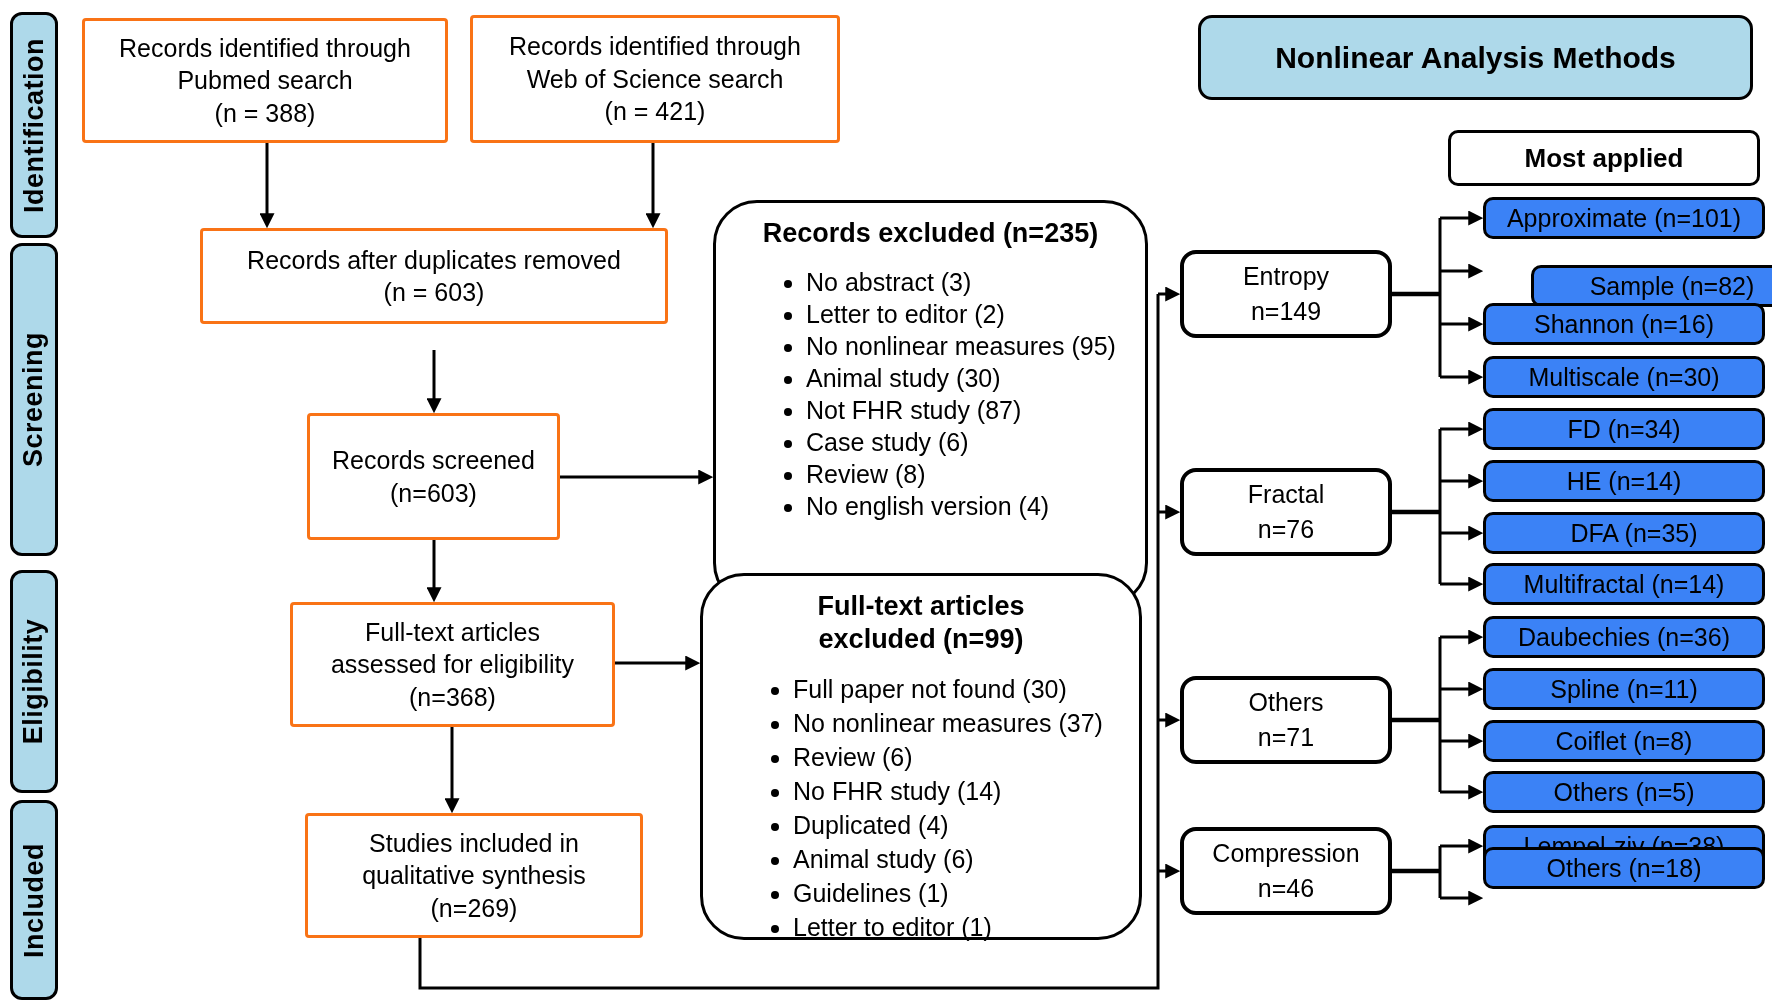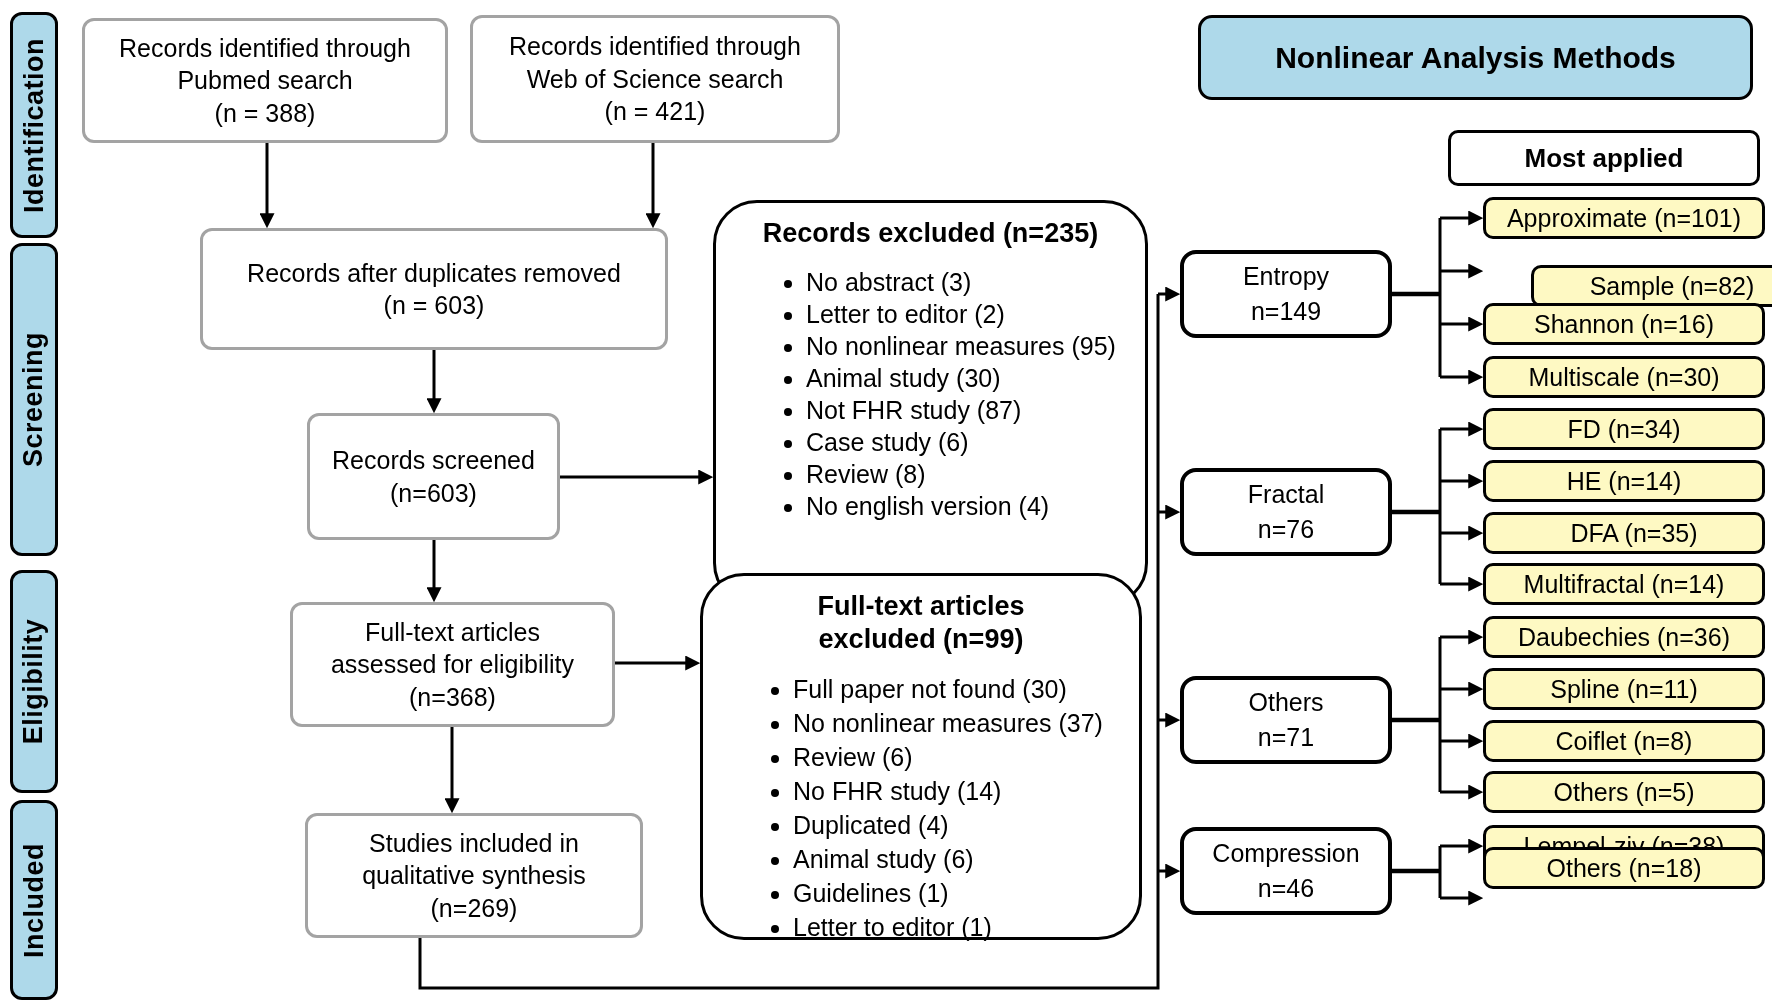--- a/index.html
+++ b/index.html
@@ -8,39 +8,39 @@
   .canvas { position:relative; width:1772px; height:1007px; background:#fff; overflow:hidden; }
   svg.connectors { position:absolute; left:0; top:0; width:1772px; height:1007px; }
   svg.connectors path { stroke:#000; fill:none; }
 
   .stage { position:absolute; left:10px; width:48px; background:#aed9ea;
            border:3px solid #000; border-radius:12px;
            display:flex; align-items:center; justify-content:center; }
   .stage span { transform:rotate(-90deg); white-space:nowrap; font-weight:bold;
                 font-size:27px; letter-spacing:.5px; }
 
-  .fbox { position:absolute; background:#fff; border:3px solid #a3a3a3; border-radius:12px;
+  .fbox { position:absolute; background:#fff; border:3px solid #f97316; border-radius:4px;
           display:flex; align-items:center; justify-content:center; text-align:center;
           font-size:25px; line-height:1.3; white-space:pre-line; padding:4px 8px; }
 
   .xbox { position:absolute; background:#fff; border:3.5px solid #000; border-radius:44px;
           padding:14px 10px 8px 10px; }
   .xtitle { font-weight:bold; text-align:center; font-size:27px; line-height:1.22;
             white-space:pre-line; }
   .xbox ul { margin:16px 0 0 0; padding-left:80px; }
   .xbox li { font-size:25px; }
   .rex li { line-height:32px; }
   .ftx li { line-height:34px; }
 
   .gbox { position:absolute; left:1180px; width:212px; height:88px; background:#fff;
           border:4px solid #000; border-radius:16px;
           display:flex; flex-direction:column; align-items:center; justify-content:center;
           font-size:25px; line-height:1.4; text-align:center; }
 
-  .leaf { position:absolute; left:1483px; width:282px; height:42px; background:#fef9c3;
+  .leaf { position:absolute; left:1483px; width:282px; height:42px; background:#3b82f6;
           border:3px solid #000; border-radius:10px;
           display:flex; align-items:center; justify-content:center; font-size:25px; }
 
   .hdr-blue { position:absolute; left:1198px; top:15px; width:555px; height:85px;
               background:#aed9ea; border:3.5px solid #000; border-radius:14px;
               display:flex; align-items:center; justify-content:center;
               font-weight:bold; font-size:30px; }
   .hdr-most { position:absolute; left:1448px; top:130px; width:312px; height:56px;
               background:#fff; border:3px solid #000; border-radius:10px;
               display:flex; align-items:center; justify-content:center;
@@ -110,21 +110,21 @@
   <div class="stage" style="top:800px;height:200px;">
     <span>Included</span>
   </div>
 
   <div class="fbox" style="left:82px;top:18px;width:366px;height:125px;">Records identified through
 Pubmed search
 (n = 388)</div>
   <div class="fbox" style="left:470px;top:15px;width:370px;height:128px;">Records identified through
 Web of Science search
 (n = 421)</div>
-  <div class="fbox" style="left:200px;top:228px;width:468px;height:122px;">Records after duplicates removed
+  <div class="fbox" style="left:200px;top:228px;width:468px;height:96px;">Records after duplicates removed
 (n = 603)</div>
   <div class="fbox" style="left:307px;top:413px;width:253px;height:127px;">Records screened
 (n=603)</div>
   <div class="fbox" style="left:290px;top:602px;width:325px;height:125px;">Full-text articles
 assessed for eligibility
 (n=368)</div>
   <div class="fbox" style="left:305px;top:813px;width:338px;height:125px;">Studies included in
 qualitative synthesis
 (n=269)</div>
 

